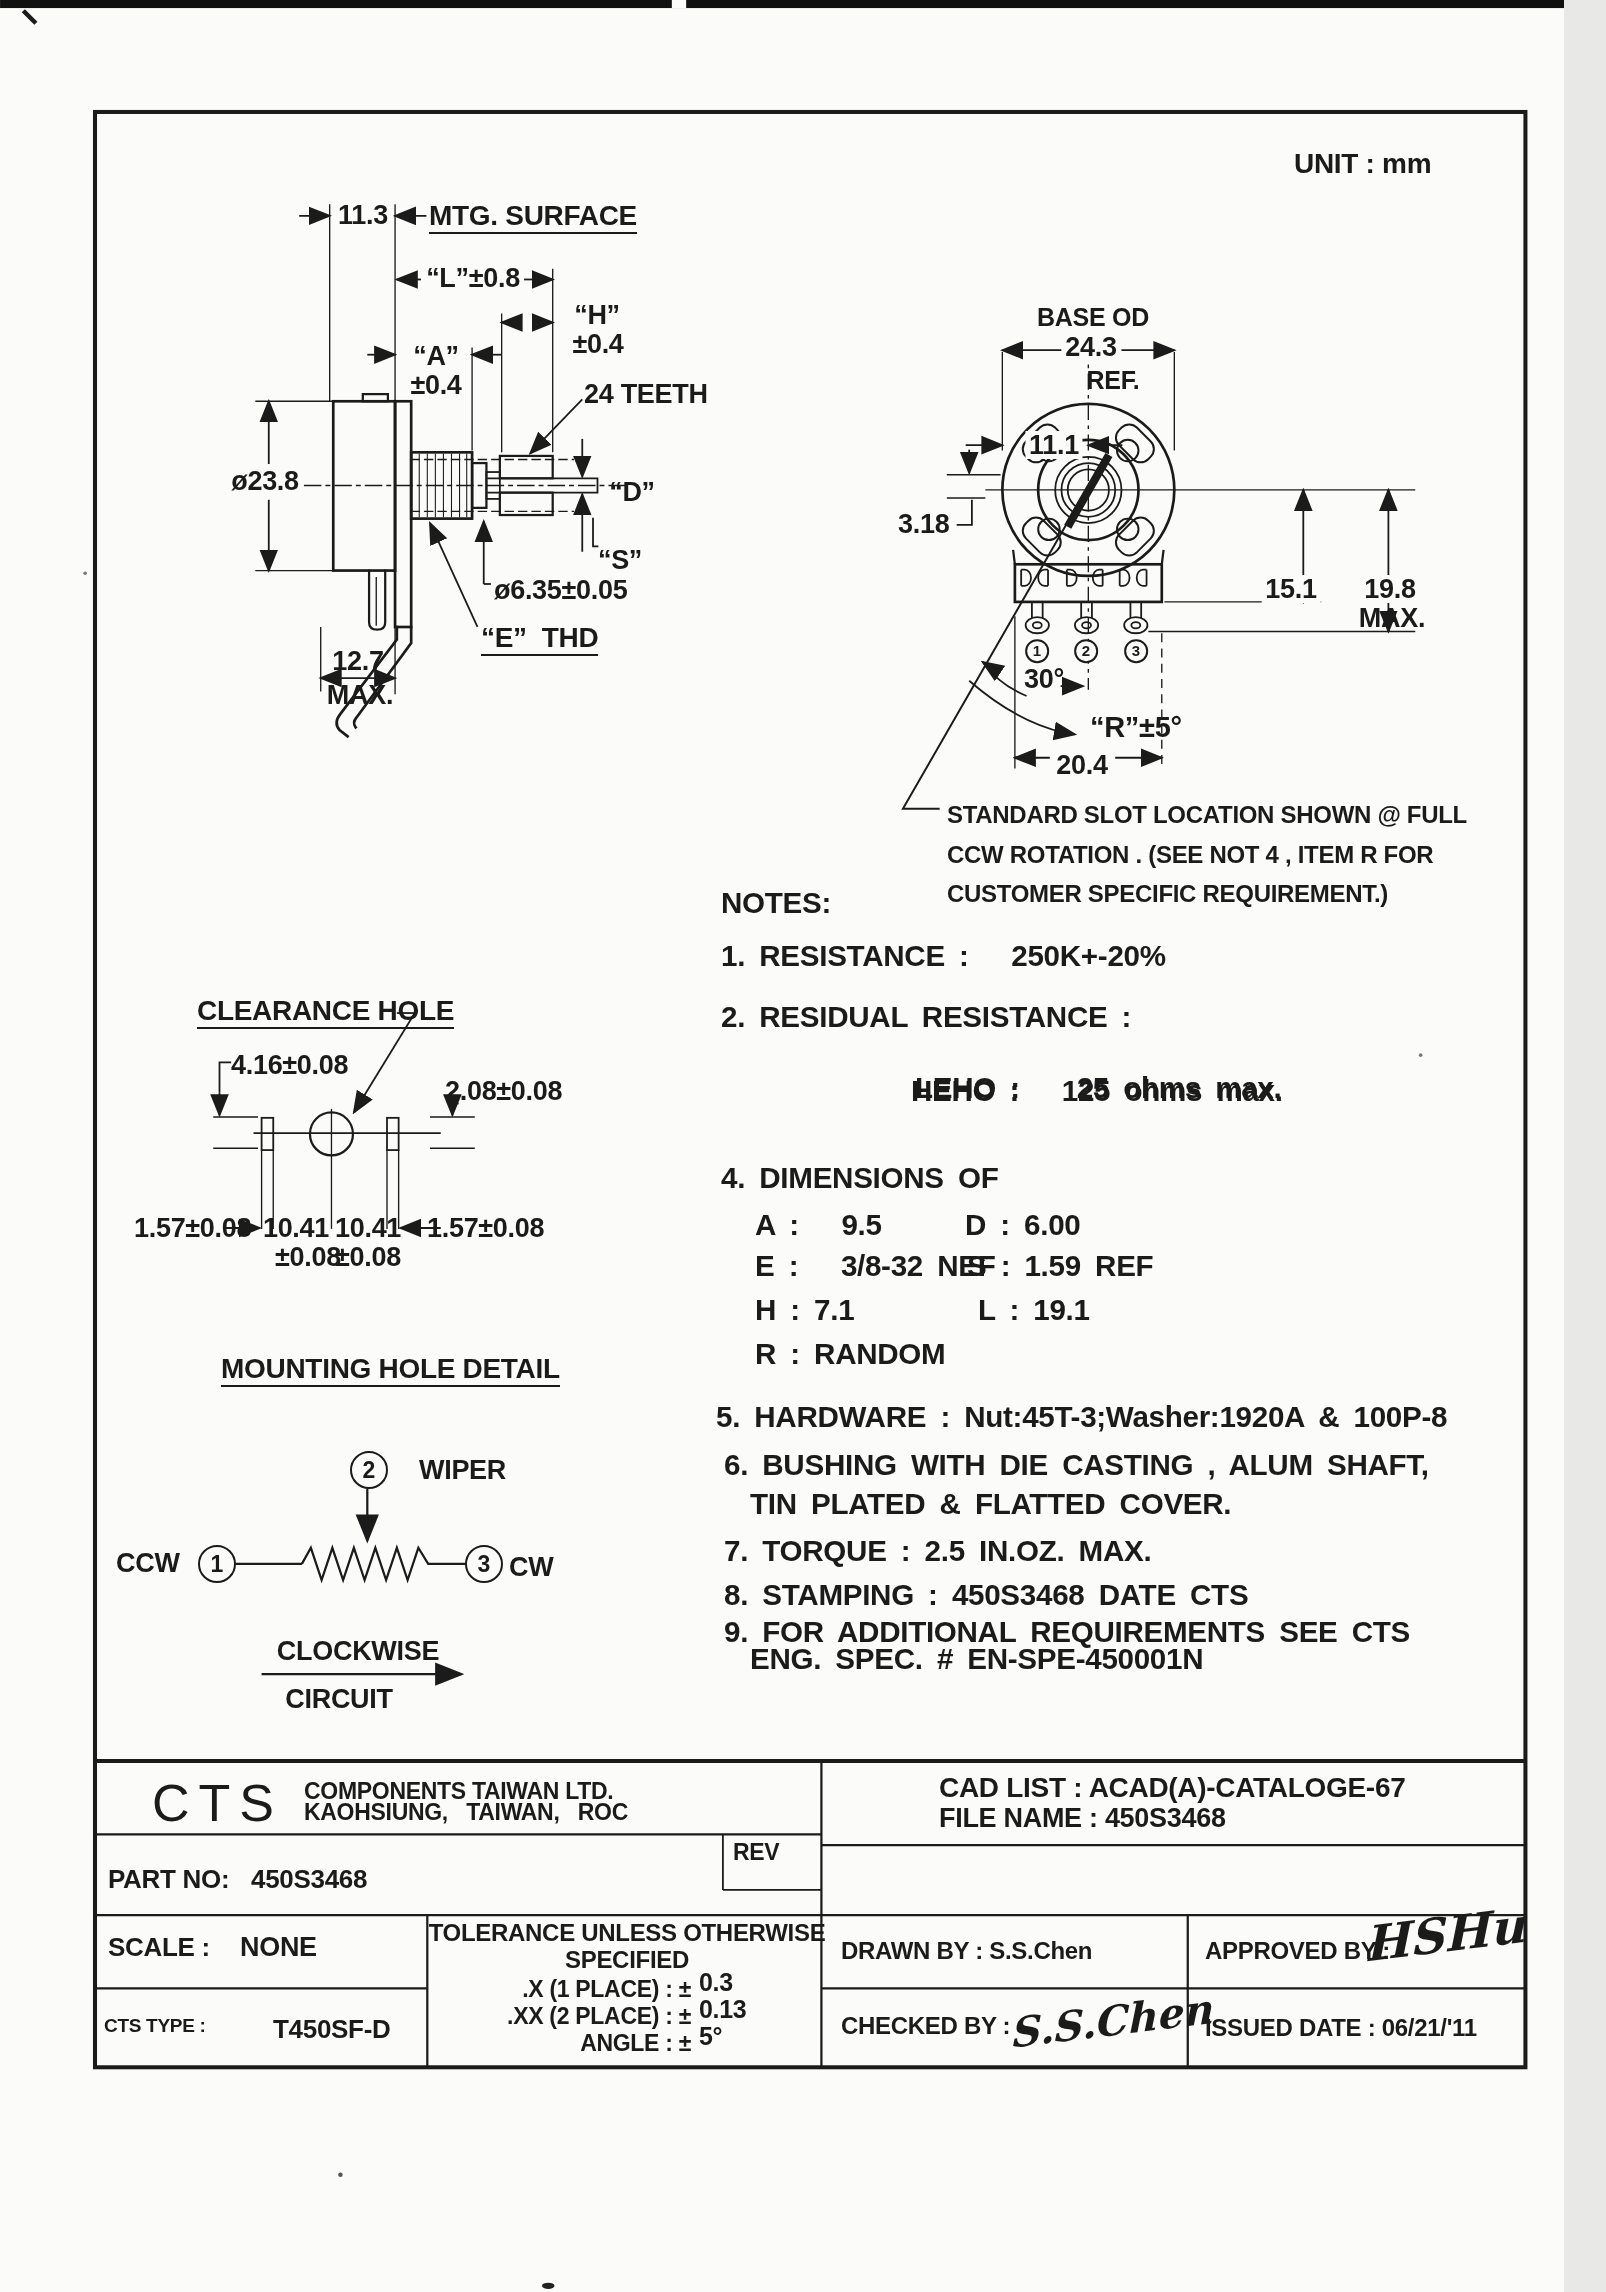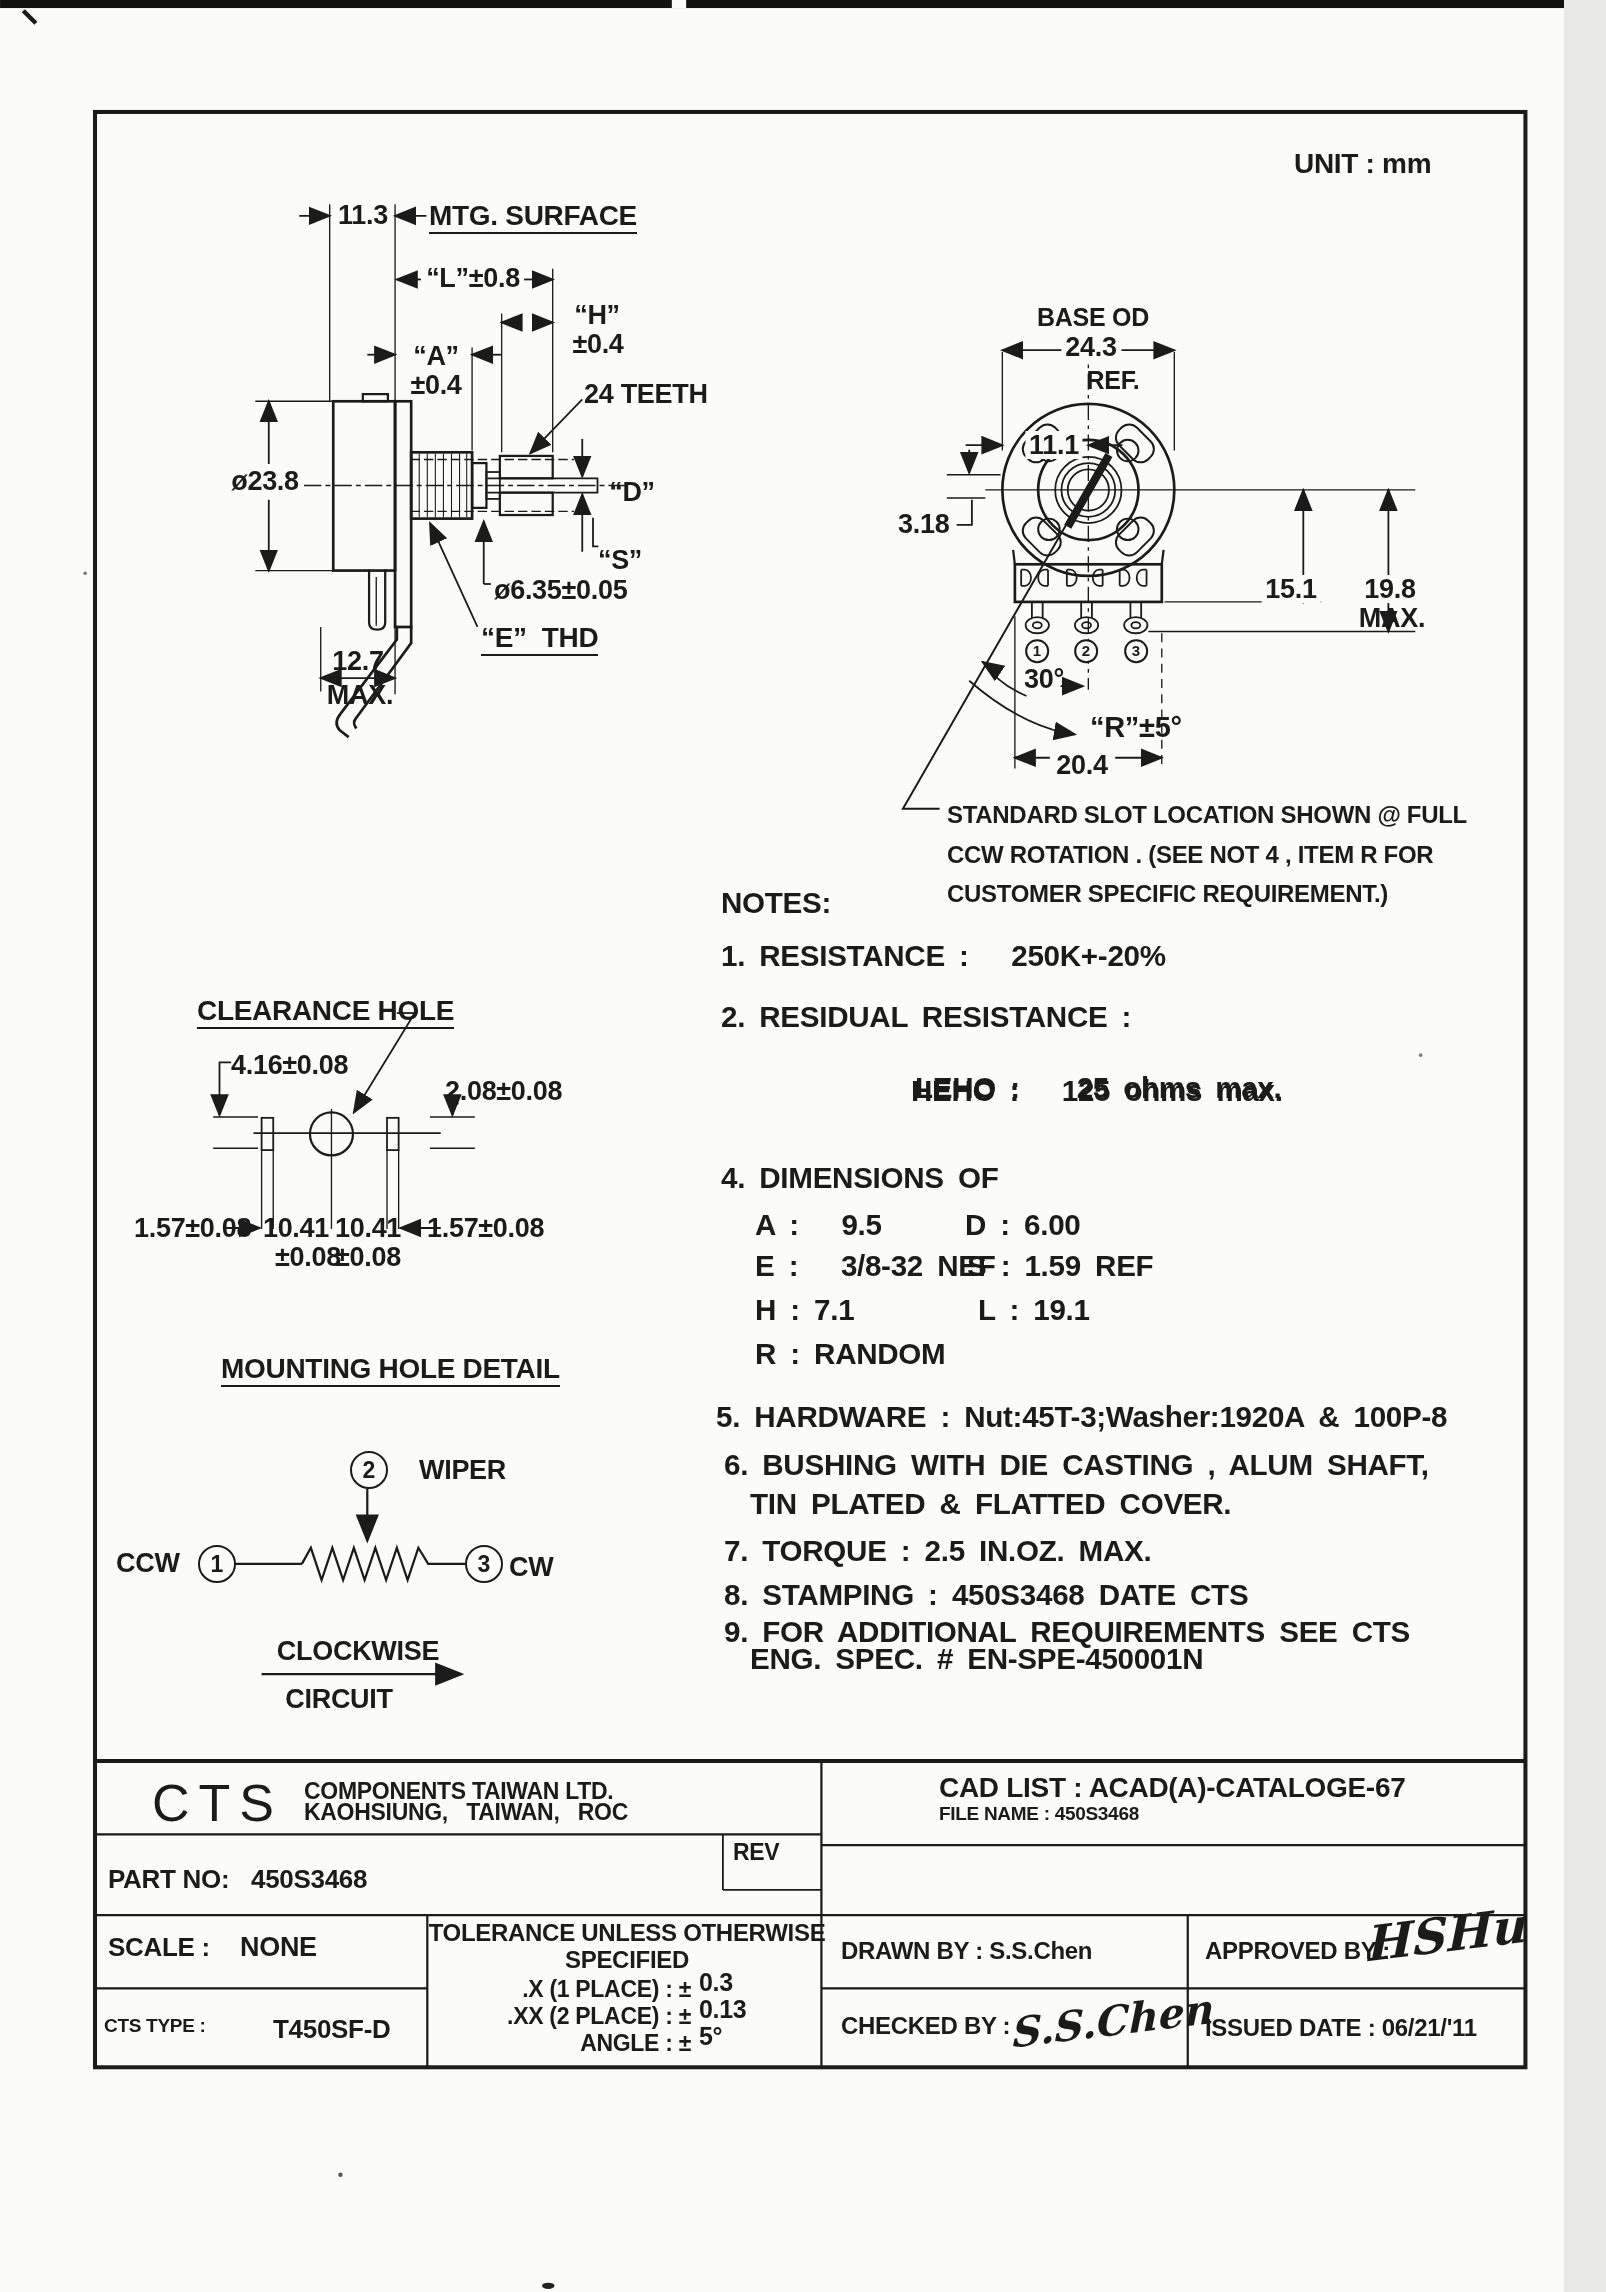--- a/index.html
+++ b/index.html
@@ -305,21 +305,21 @@
   <div class="t note" style="left:750px;top:1488px;">TIN PLATED &amp; FLATTED COVER.</div>
   <div class="t note" style="left:724px;top:1535px;">7. TORQUE : 2.5 IN.OZ. MAX.</div>
   <div class="t note" style="left:724px;top:1579px;">8. STAMPING : 450S3468 DATE CTS</div>
   <div class="t note" style="left:724px;top:1616px;">9. FOR ADDITIONAL REQUIREMENTS SEE CTS</div>
   <div class="t note" style="left:750px;top:1643px;">ENG. SPEC. # EN-SPE-450001N</div>
 
   <div class="logo" style="left:152px;top:1773px;">CTS</div>
   <div class="t" style="left:304px;top:1779px;font-size:23px;">COMPONENTS TAIWAN LTD.</div>
   <div class="t" style="left:304px;top:1800px;font-size:23px;">KAOHSIUNG,   TAIWAN,   ROC</div>
   <div class="t" style="left:939px;top:1773px;font-size:28px;">CAD LIST : ACAD(A)-CATALOGE-67</div>
-  <div class="t" style="left:939px;top:1804px;font-size:19px;">FILE NAME : 450S3468</div>
+  <div class="t" style="left:939px;top:1804px;font-size:27px;">FILE NAME : 450S3468</div>
   <div class="t" style="left:733px;top:1840px;font-size:23px;">REV</div>
   <div class="t" style="left:108px;top:1866px;font-size:26px;">PART NO:</div>
   <div class="t" style="left:251px;top:1866px;font-size:26px;">450S3468</div>
   <div class="t" style="left:108px;top:1934px;font-size:26px;">SCALE :</div>
   <div class="t" style="left:240px;top:1933px;">NONE</div>
   <div class="t" style="left:104px;top:2016px;font-size:19px;">CTS TYPE :</div>
   <div class="t" style="left:273px;top:2016px;font-size:26px;">T450SF-D</div>
   <div class="t c" style="left:627px;top:1920px;font-size:24px;">TOLERANCE UNLESS OTHERWISE</div>
   <div class="t c" style="left:627px;top:1947px;font-size:24px;">SPECIFIED</div>
   <div class="t r" style="left:691px;top:1977px;font-size:23px;">.X (1 PLACE) : ±</div>

